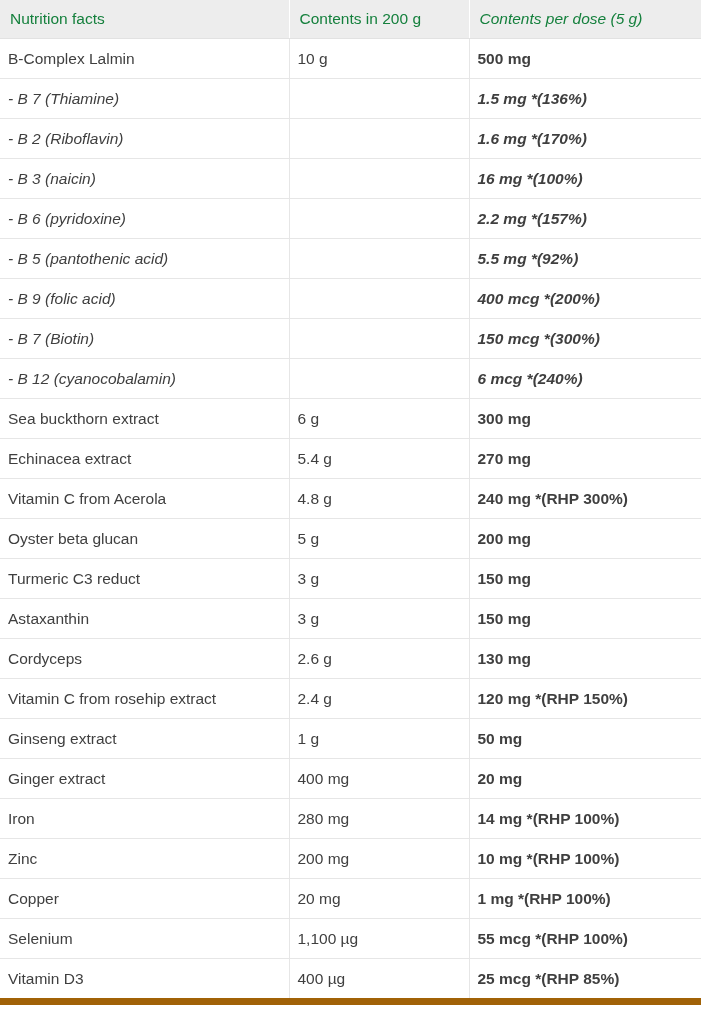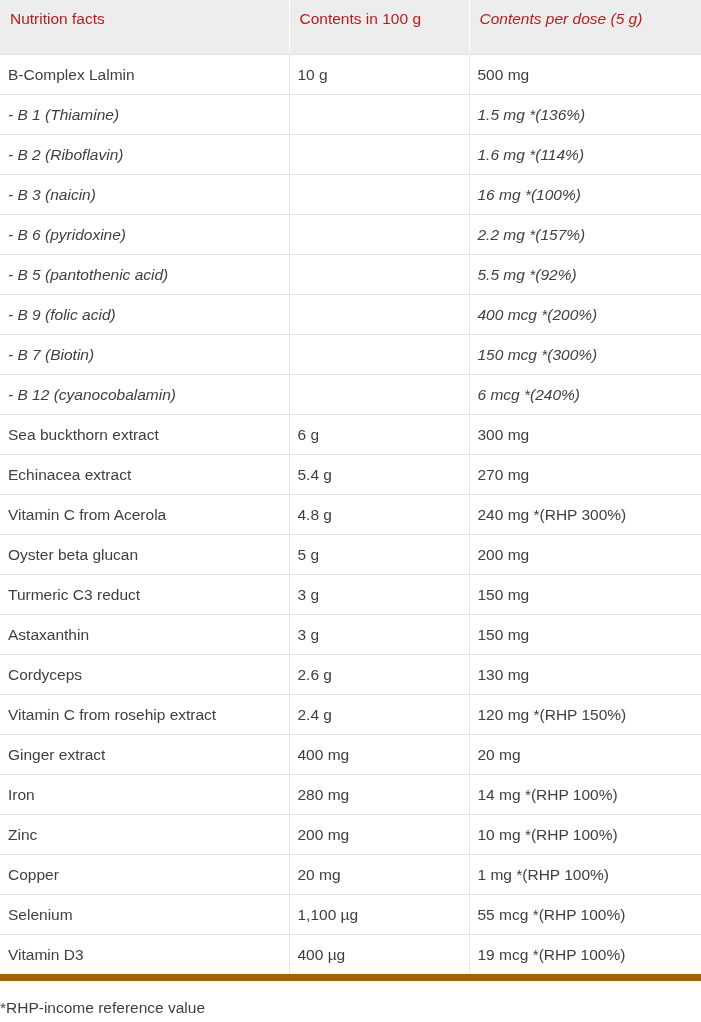--- a/index.html
+++ b/index.html
@@ -25,22 +25,22 @@
     font-size: 15.5px;
   }
   table.nutrition col.c1 { width: 289px; }
   table.nutrition col.c2 { width: 180px; }
   table.nutrition col.c3 { width: 232px; }
 
   table.nutrition thead th {
     background: #ededed;
     font-weight: normal;
     text-align: left;
-    color: #b91c1c;
-    padding: 10px 10px 26px 10px;
+    color: #15803d;
+    padding: 10px 10px 10px 10px;
     border-right: 1px solid #ffffff;
     border-bottom: 1px solid #e2e2e2;
     font-size: 15.5px;
     vertical-align: middle;
     height: 18px;
   }
   table.nutrition thead th:last-child {
     border-right: none;
     font-style: italic;
   }
@@ -50,20 +50,21 @@
     border-right: 1px solid #e6e6e6;
     vertical-align: middle;
     color: #3f3f3f;
     height: 19px;
     line-height: 19px;
     white-space: nowrap;
     overflow: hidden;
   }
   table.nutrition tbody td:last-child {
     border-right: none;
+    font-weight: bold;
   }
   table.nutrition tbody tr:last-child td {
     border-bottom: 7px solid #a16207;
   }
   tr.sub td {
     font-style: italic;
   }
   .footnote {
     padding: 18px 0 0 0;
     font-size: 15.5px;
@@ -77,39 +78,39 @@
 <div class="sheet">
   <table class="nutrition">
     <colgroup>
       <col class="c1">
       <col class="c2">
       <col class="c3">
     </colgroup>
     <thead>
       <tr>
         <th>Nutrition facts</th>
-        <th>Contents in 100 g</th>
+        <th>Contents in 200 g</th>
         <th>Contents per dose (5 g)</th>
       </tr>
     </thead>
     <tbody id="tbody">
         <tr>
           <td>B-Complex Lalmin</td>
           <td>10 g</td>
           <td>500 mg</td>
         </tr>
         <tr class="sub">
-          <td>- B 1 (Thiamine)</td>
+          <td>- B 7 (Thiamine)</td>
           <td></td>
           <td>1.5 mg *(136%)</td>
         </tr>
         <tr class="sub">
           <td>- B 2 (Riboflavin)</td>
           <td></td>
-          <td>1.6 mg *(114%)</td>
+          <td>1.6 mg *(170%)</td>
         </tr>
         <tr class="sub">
           <td>- B 3 (naicin)</td>
           <td></td>
           <td>16 mg *(100%)</td>
         </tr>
         <tr class="sub">
           <td>- B 6 (pyridoxine)</td>
           <td></td>
           <td>2.2 mg *(157%)</td>
@@ -168,20 +169,25 @@
           <td>Cordyceps</td>
           <td>2.6 g</td>
           <td>130 mg</td>
         </tr>
         <tr>
           <td>Vitamin C from rosehip extract</td>
           <td>2.4 g</td>
           <td>120 mg *(RHP 150%)</td>
         </tr>
         <tr>
+          <td>Ginseng extract</td>
+          <td>1 g</td>
+          <td>50 mg</td>
+        </tr>
+        <tr>
           <td>Ginger extract</td>
           <td>400 mg</td>
           <td>20 mg</td>
         </tr>
         <tr>
           <td>Iron</td>
           <td>280 mg</td>
           <td>14 mg *(RHP 100%)</td>
         </tr>
         <tr>
@@ -195,18 +201,18 @@
           <td>1 mg *(RHP 100%)</td>
         </tr>
         <tr>
           <td>Selenium</td>
           <td>1,100 µg</td>
           <td>55 mcg *(RHP 100%)</td>
         </tr>
         <tr>
           <td>Vitamin D3</td>
           <td>400 µg</td>
-          <td>19 mcg *(RHP 100%)</td>
+          <td>25 mcg *(RHP 85%)</td>
         </tr>
       </tbody>
   </table>
   <div class="footnote">*RHP-income reference value</div>
 </div>
 
 </body></html>

